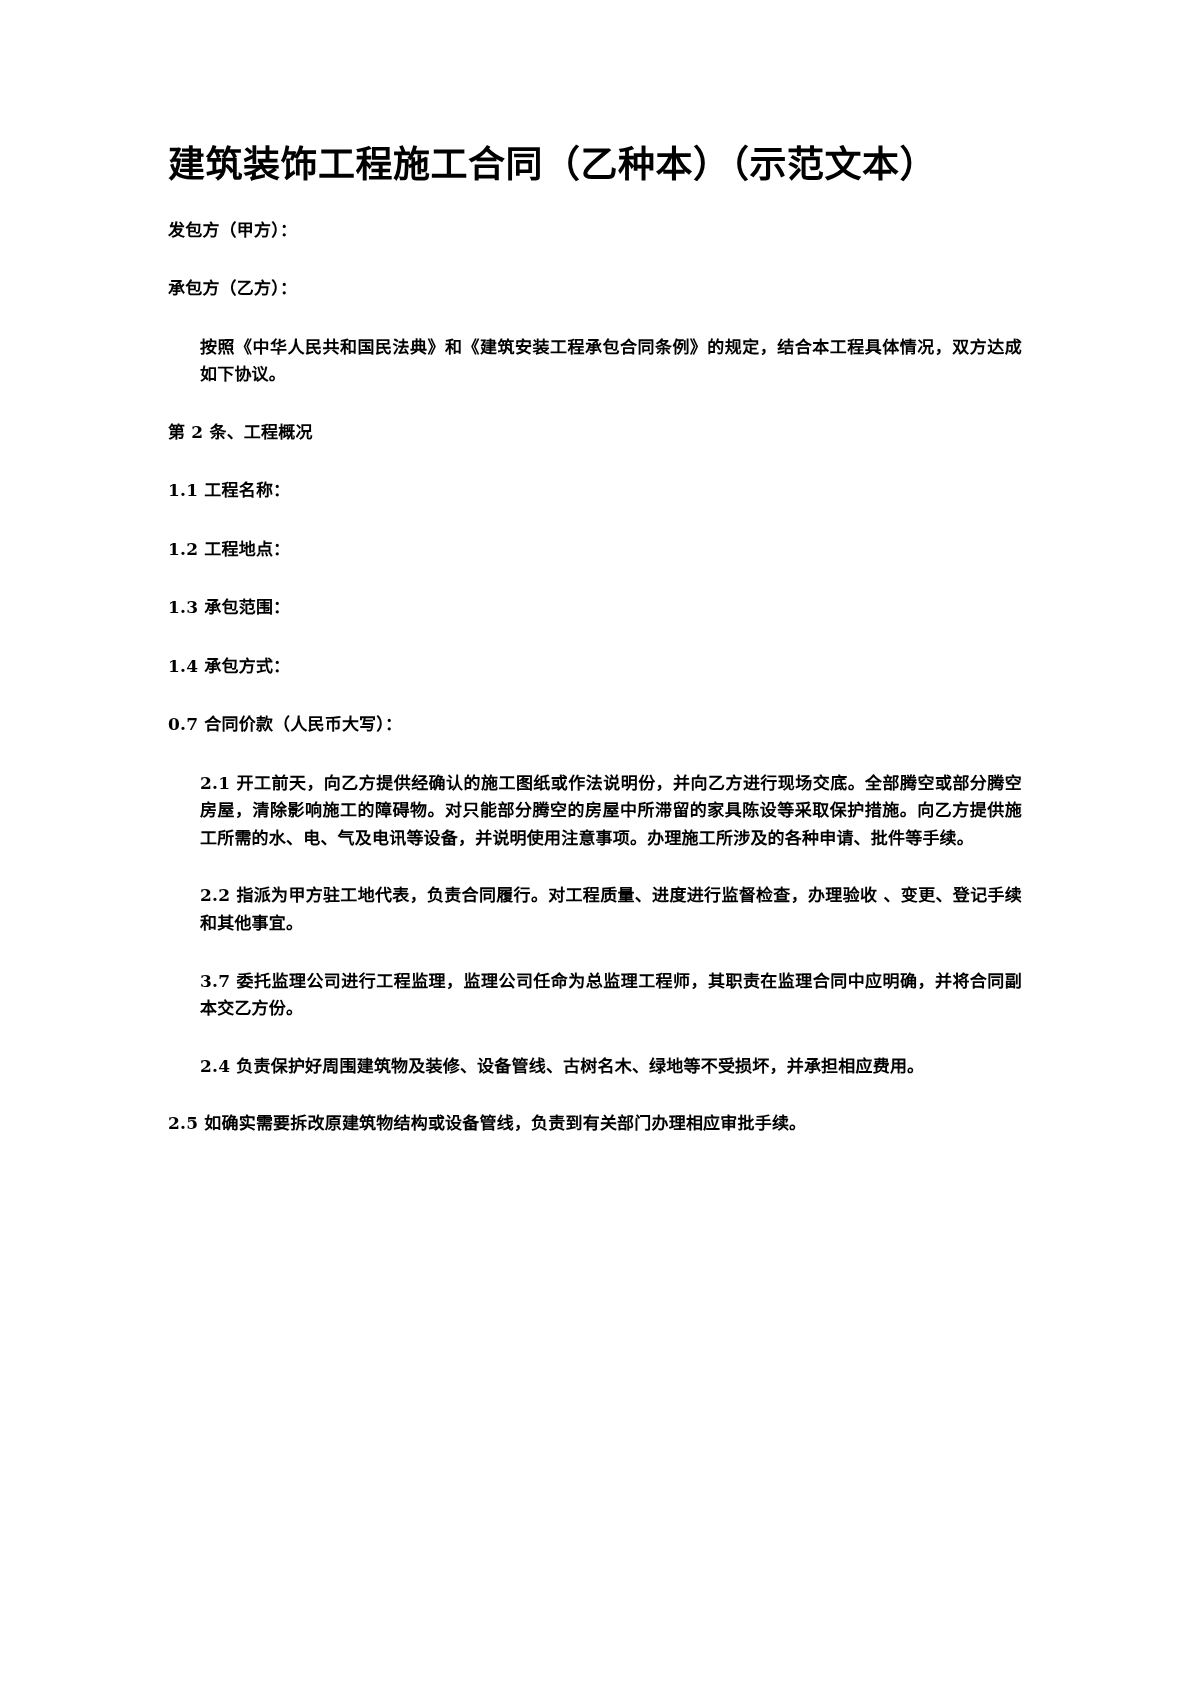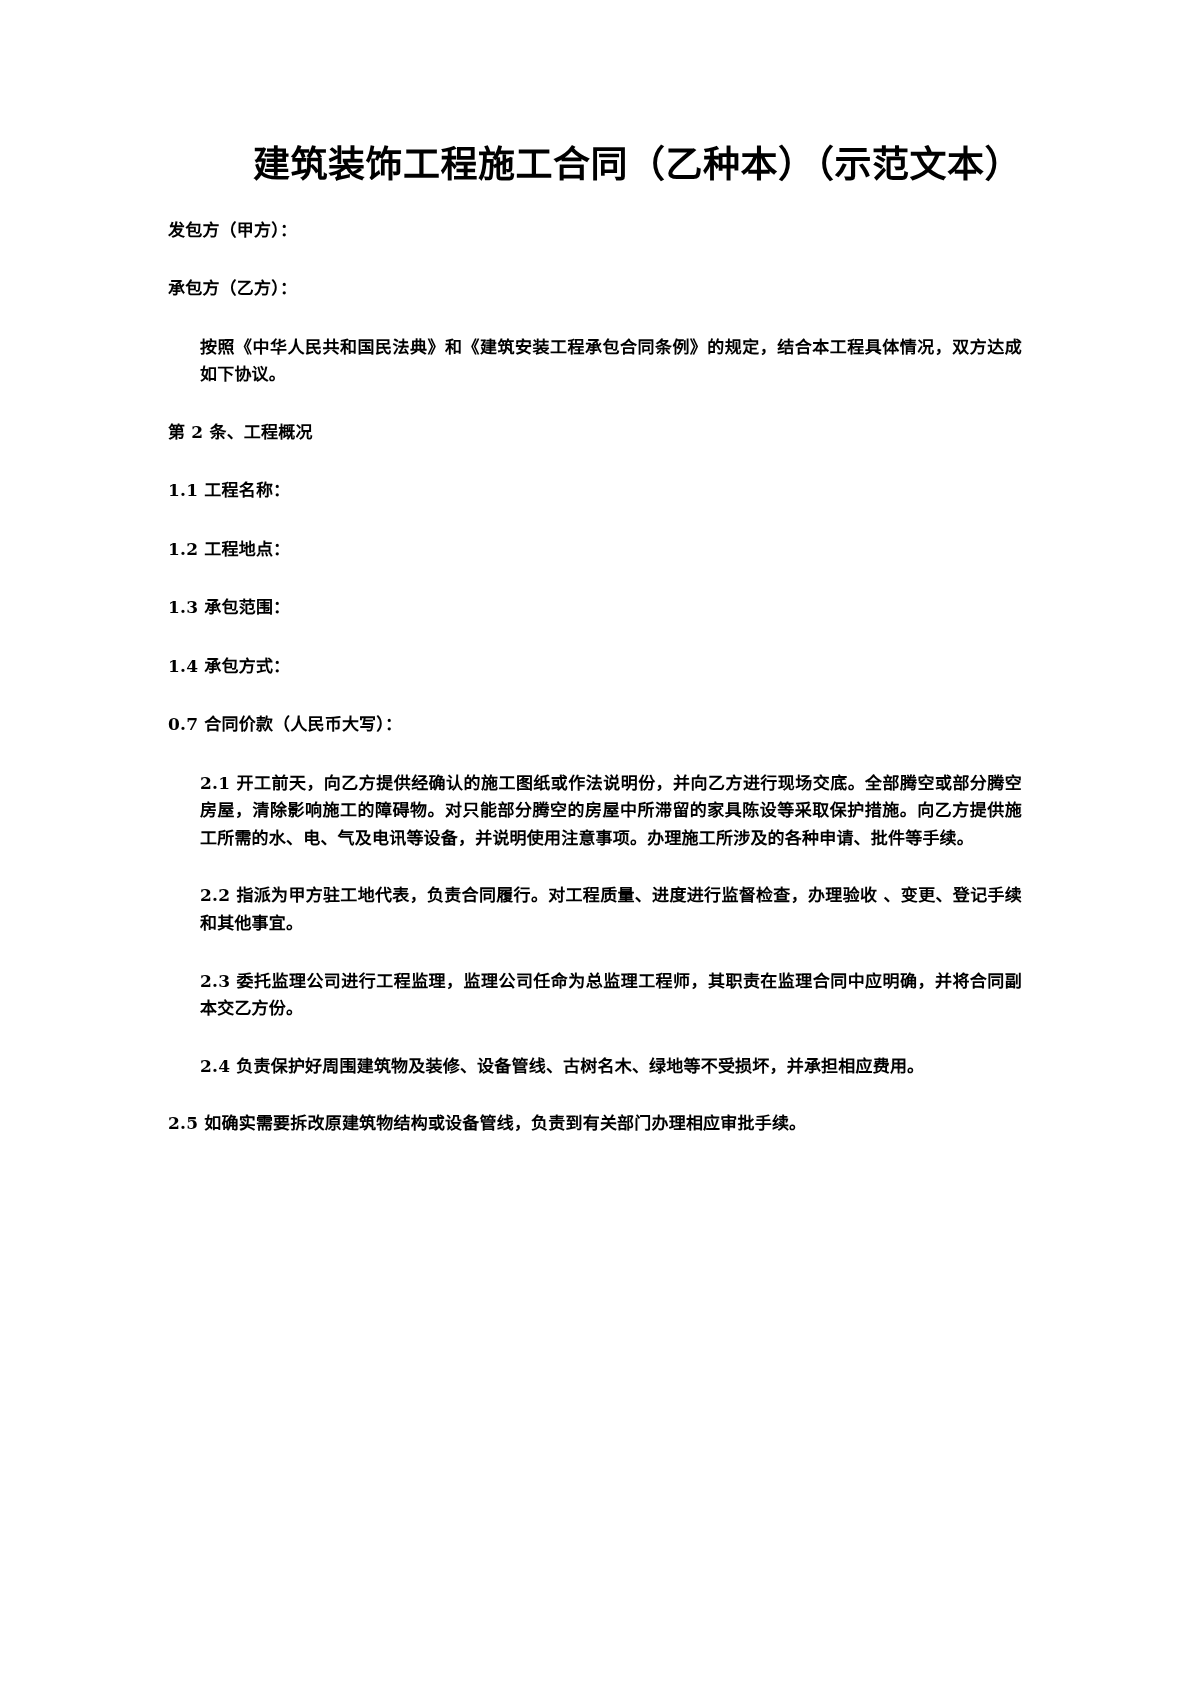--- a/index.html
+++ b/index.html
@@ -24,21 +24,21 @@
   .content {
     position: absolute;
     left: 168px;
     top: 138px;
     width: 854px;
   }
   .doc-title {
     font-size: 37px;
     line-height: 1.42;
     font-weight: bold;
-    text-align: right;
+    text-align: left;
     margin: 0 0 26px 0;
     letter-spacing: 0.5px;
     font-family: "DejaVu Serif", "Liberation Serif", serif;
   }
   .para {
     font-size: 17px;
     line-height: 1.62;
     margin: 0 0 31px 0;
     text-align: justify;
     text-justify: inter-ideograph;
@@ -77,20 +77,20 @@
 
 
 
     <p class="para">0.7 合同价款（人民币大写）：</p>
 
 
     <p class="para multi">2.1 开工前天，向乙方提供经确认的施工图纸或作法说明份，并向乙方进行现场交底。全部腾空或部分腾空房屋，清除影响施工的障碍物。对只能部分腾空的房屋中所滞留的家具陈设等采取保护措施。向乙方提供施工所需的水、电、气及电讯等设备，并说明使用注意事项。办理施工所涉及的各种申请、批件等手续。</p>
 
     <p class="para multi">2.2 指派为甲方驻工地代表，负责合同履行。对工程质量、进度进行监督检查，办理验收 、变更、登记手续和其他事宜。</p>
 
-    <p class="para multi">2.3 委托监理公司进行工程监理，监理公司任命为总监理工程师，其职责在监理合同中应明确，并将合同副本交乙方份。</p>
+    <p class="para multi">3.7 委托监理公司进行工程监理，监理公司任命为总监理工程师，其职责在监理合同中应明确，并将合同副本交乙方份。</p>
 
     <p class="para multi">2.4 负责保护好周围建筑物及装修、设备管线、古树名木、绿地等不受损坏，并承担相应费用。</p>
 
     <p class="para">2.5 如确实需要拆改原建筑物结构或设备管线，负责到有关部门办理相应审批手续。</p>
 
   </div>
 </div>
 
 </body></html>

